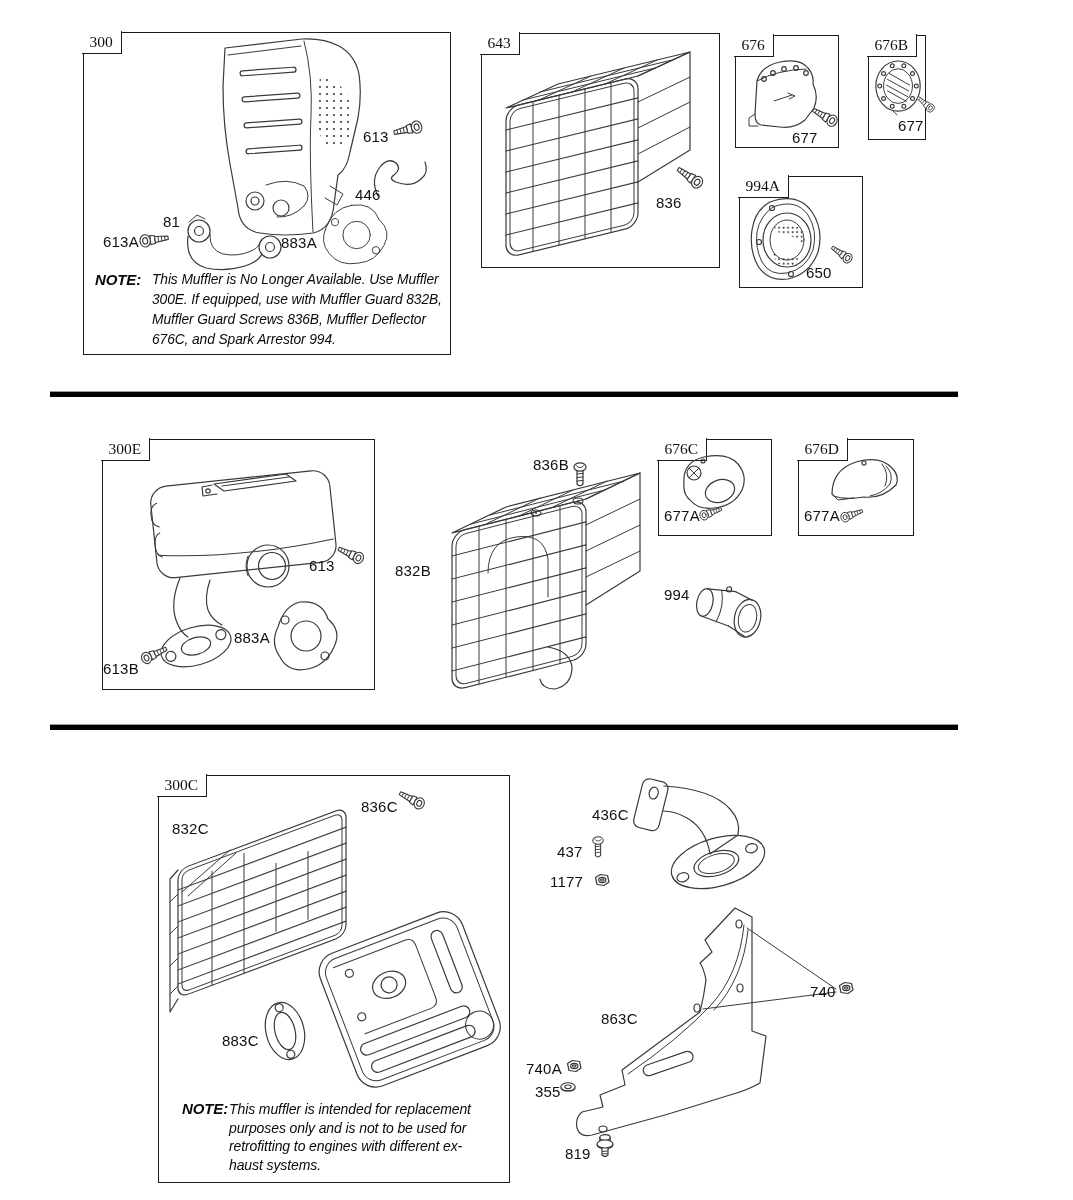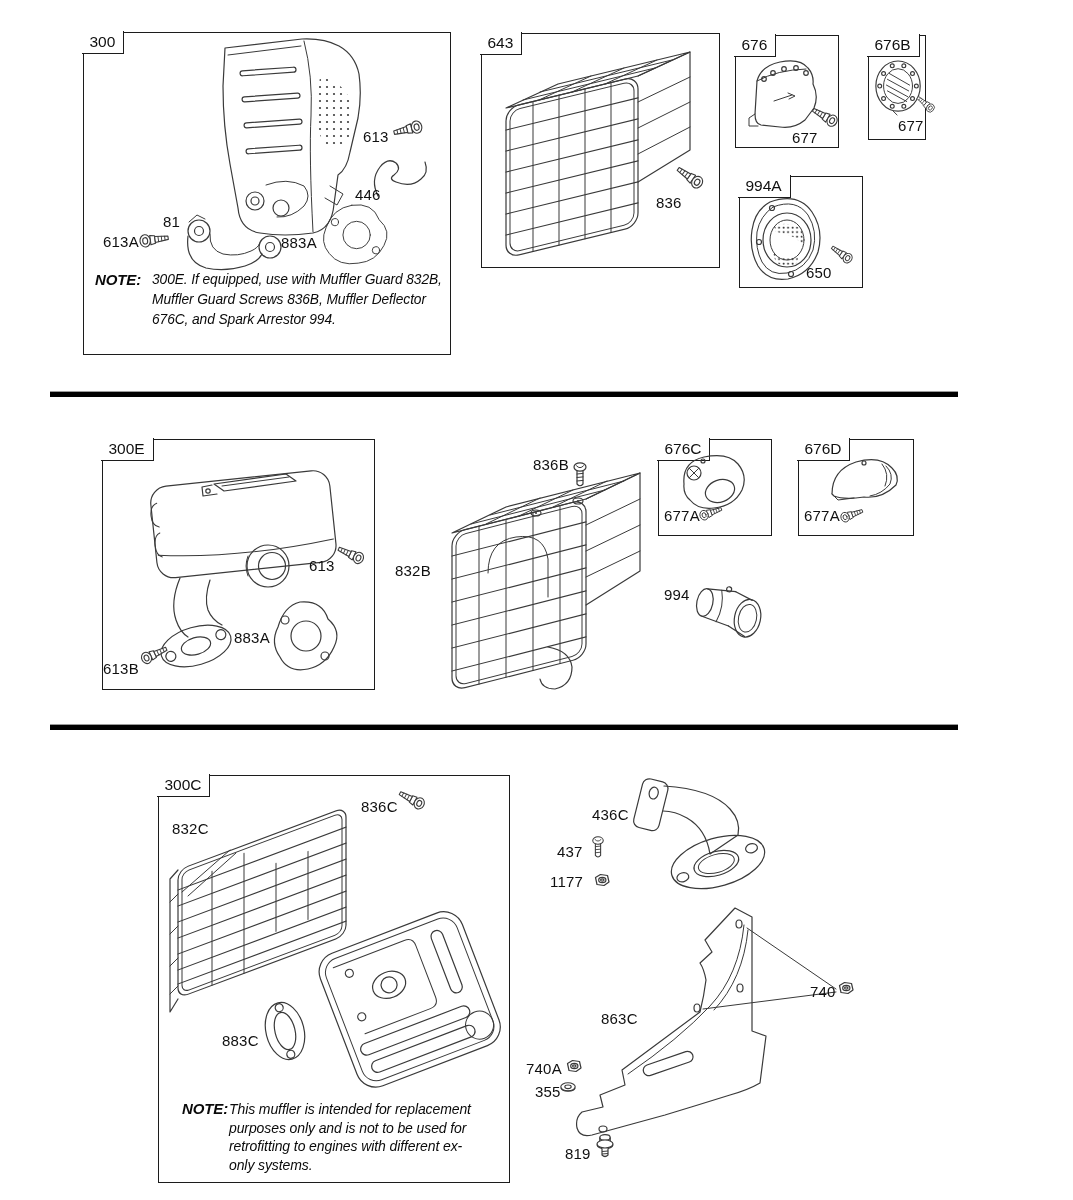--- a/index.html
+++ b/index.html
@@ -1,18 +1,18 @@
 <!DOCTYPE html>
 <html><head>
 <meta charset="utf-8">
 <style>
   html,body{margin:0;padding:0;background:#fff;}
   #canvas{position:relative;width:1073px;height:1200px;background:#fff;
           font-family:"Liberation Sans",sans-serif;color:#101010;overflow:hidden;}
-  .pbox{position:absolute;border:1.6px solid #1c1c1c;box-sizing:border-box;}
+  .pbox{position:absolute;border:1.6px solid #1c1c1c;box-sizing:border-box;font-family:Liberation Serif, serif;}
   .tag{position:absolute;top:-1.6px;left:-1.6px;background:#fff;border-right:1.6px solid #1c1c1c;
        border-bottom:1.6px solid #1c1c1c;font-size:15.5px;padding:2px 8px 2px 7px;white-space:nowrap;}
   .callout{position:absolute;font-size:15px;white-space:nowrap;letter-spacing:.2px;}
   .draw{position:absolute;overflow:visible;}
   .ink{stroke:#3a3a3a;fill:none;stroke-width:1.2;stroke-linecap:round;stroke-linejoin:round;}
   .sep{position:absolute;left:50px;width:908px;height:5px;background:#000;border-top:1px solid #9a9a9a;}
   .note{position:absolute;font-style:italic;color:#0a0a0a;}
   .note .nlabel{position:absolute;left:0;top:0;font-weight:bold;}
   .nline{white-space:nowrap;}
   .note-300{font-size:13.8px;line-height:20px;letter-spacing:-0.1px;}
@@ -125,20 +125,21 @@
       <circle cx="48" cy="43" r="17"></circle>
       <circle cx="21" cy="27" r="4.5"></circle>
       <circle cx="72" cy="62" r="4.5"></circle>
     </g>
   </svg>
   <span class="callout" style="left:281px;top:234px">883A</span>
 
   <div class="note note-300" style="left:95px;top:270px;width:352px">
     <span class="nlabel" style="font-size:15px">NOTE:</span>
     <div class="nbody">
+      <div class="nline">This Muffler is No Longer Available. Use Muffler</div>
       <div class="nline">300E. If equipped, use with Muffler Guard 832B,</div>
       <div class="nline">Muffler Guard Screws 836B, Muffler Deflector</div>
       <div class="nline">676C, and Spark Arrestor 994.</div>
     </div>
   </div>
 
   <div class="pbox" style="left:481px;top:33px;width:239px;height:235px">
     <span class="tag">643</span>
   </div>
   <svg class="draw" style="left:492px;top:46px" width="205" height="218" viewBox="0 0 205 218">
@@ -404,21 +405,21 @@
     </g>
   </svg>
   <span class="callout" style="left:222px;top:1032px">883C</span>
 
   <div class="note note-300c" style="left:182px;top:1100px;width:318px">
     <span class="nlabel" style="font-size:15px">NOTE:</span>
     <div class="nbody">
       <div class="nline">This muffler is intended for replacement</div>
       <div class="nline">purposes only and is not to be used for</div>
       <div class="nline">retrofitting to engines with different ex-</div>
-      <div class="nline">only systems.</div>
+      <div class="nline">haust systems.</div>
     </div>
   </div>
 
   <svg class="draw" style="left:626px;top:774px" width="158" height="124" viewBox="0 0 158 124">
     <g class="ink">
       <g transform="rotate(14 26 30)">
         <rect x="12" y="6" width="26" height="50" rx="7"></rect>
         <ellipse cx="25" cy="19" rx="4.5" ry="6"></ellipse>
       </g>
       <path d="M38,12 Q86,15 104,35 Q115,47 112,61 L84,80 Q80,55 61,44 Q49,37 37,37"></path>

